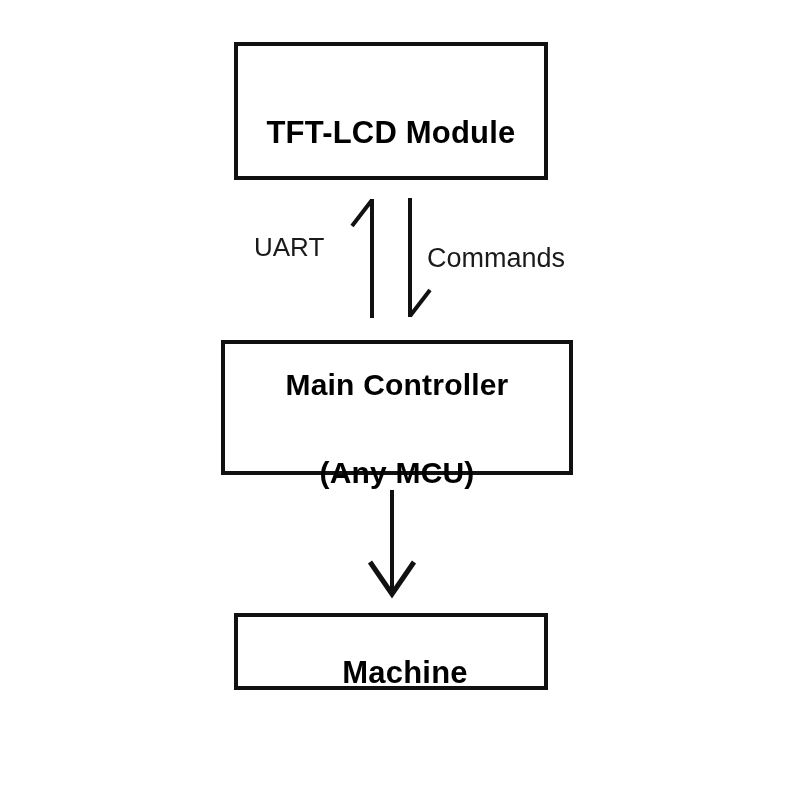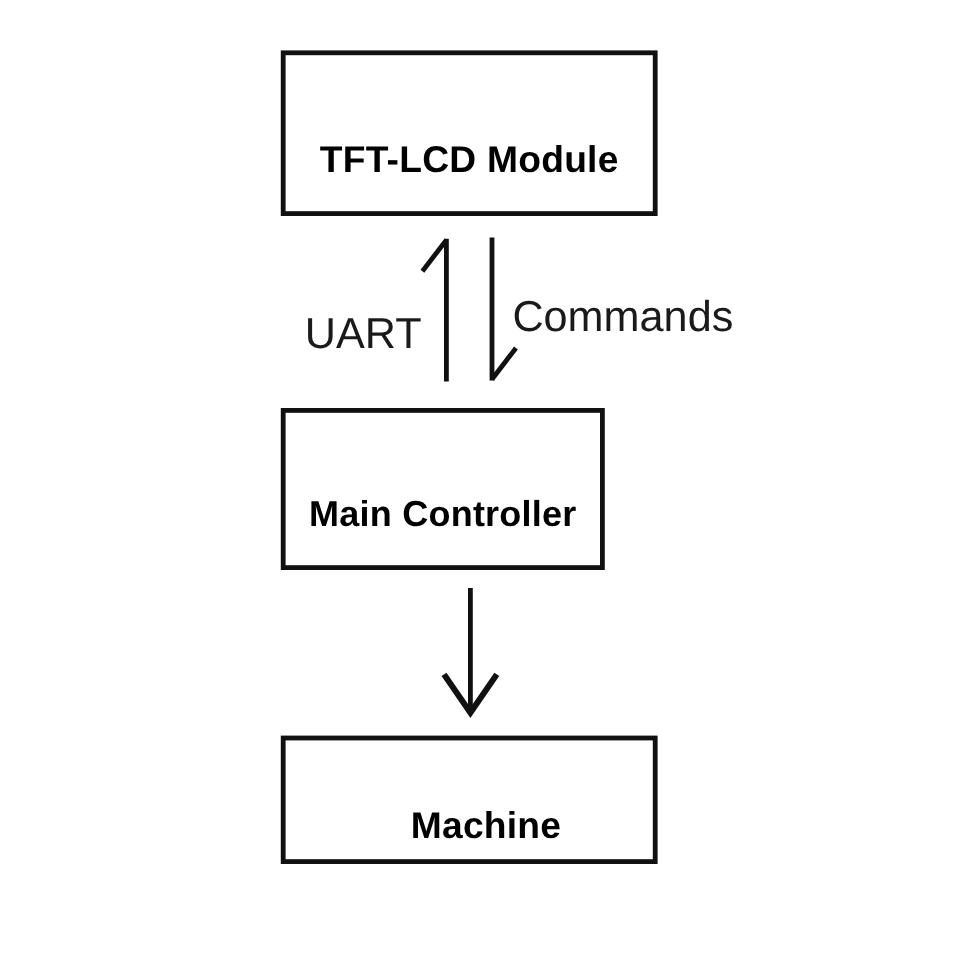--- a/index.html
+++ b/index.html
@@ -51,60 +51,60 @@
     width: 314px;
     height: 138px;
   }
   #box-tft-lcd-module .node-line {
     font-size: 31px;
     line-height: 47px;
   }
 
   
   #box-main-controller {
-    left: 234px;
+    left: 221px;
     top: 340px;
-    width: 270px;
+    width: 352px;
     height: 135px;
   }
   #box-main-controller .node-line {
     font-size: 30px;
     line-height: 46px;
   }
 
   
   #box-machine {
     left: 234px;
     top: 613px;
     width: 314px;
-    height: 107px;
+    height: 77px;
     padding-left: 28px;
   }
   #box-machine .node-line {
     font-size: 31px;
     line-height: 44px;
   }
 
   
   .edge-label {
     position: absolute;
     white-space: nowrap;
     color: #1a1a1a;
   }
 
   #label-uart {
     left: 254px;
-    top: 257px;
-    font-size: 36px;
+    top: 232px;
+    font-size: 26px;
   }
 
   #label-commands {
     left: 427px;
     top: 243px;
-    font-size: 36px;
+    font-size: 27px;
   }
 
   #label-design-by-yourself {
     left: 556px;
     top: 419px;
     font-size: 23px;
   }
 
   svg.arrow-layer {
     position: absolute;
@@ -119,20 +119,21 @@
 <body>
 
 <div id="diagram-canvas">
 
   <div class="node-box" id="box-tft-lcd-module">
     <div class="node-line">TFT-LCD Module</div>
   </div>
 
   <div class="node-box" id="box-main-controller">
     <div class="node-line">Main Controller</div>
+    <div class="node-line">(Any MCU)</div>
   </div>
 
   <div class="node-box" id="box-machine">
     <div class="node-line">Machine</div>
   </div>
 
   <svg class="arrow-layer" viewBox="0 0 800 800">
 
     <g>
       <line x1="372" y1="318" x2="372" y2="199" stroke="#111111" stroke-width="4"></line>

